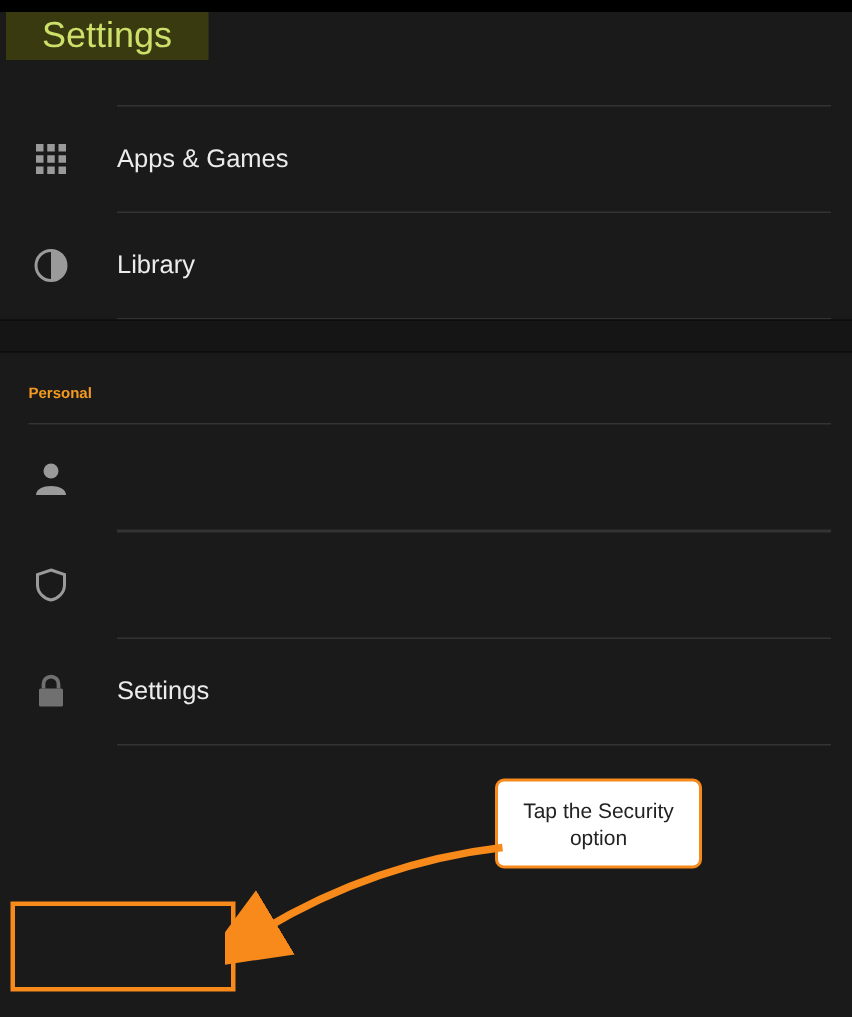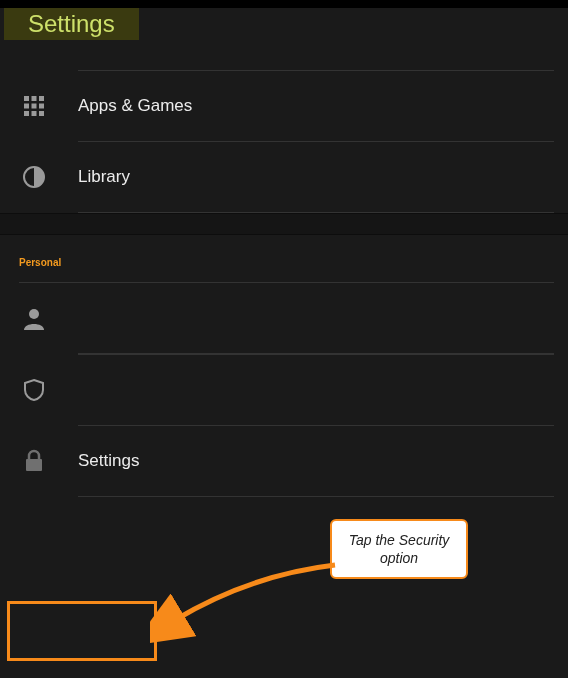--- a/index.html
+++ b/index.html
@@ -86,21 +86,20 @@
     font-family: Arial, sans-serif;
     font-size: 14px;
     text-align: center;
     border: 2px solid #f78a1a;
     border-radius: 6px;
     padding: 10px 12px;
     width: 138px;
     line-height: 1.3;
     box-sizing: border-box;
     pointer-events: none;
-    font-style: italic;
   }
   svg.icon {
     width: 24px;
     height: 24px;
     display: block;
   }
   .arrow-svg {
     position: absolute;
     pointer-events: none;
   }

